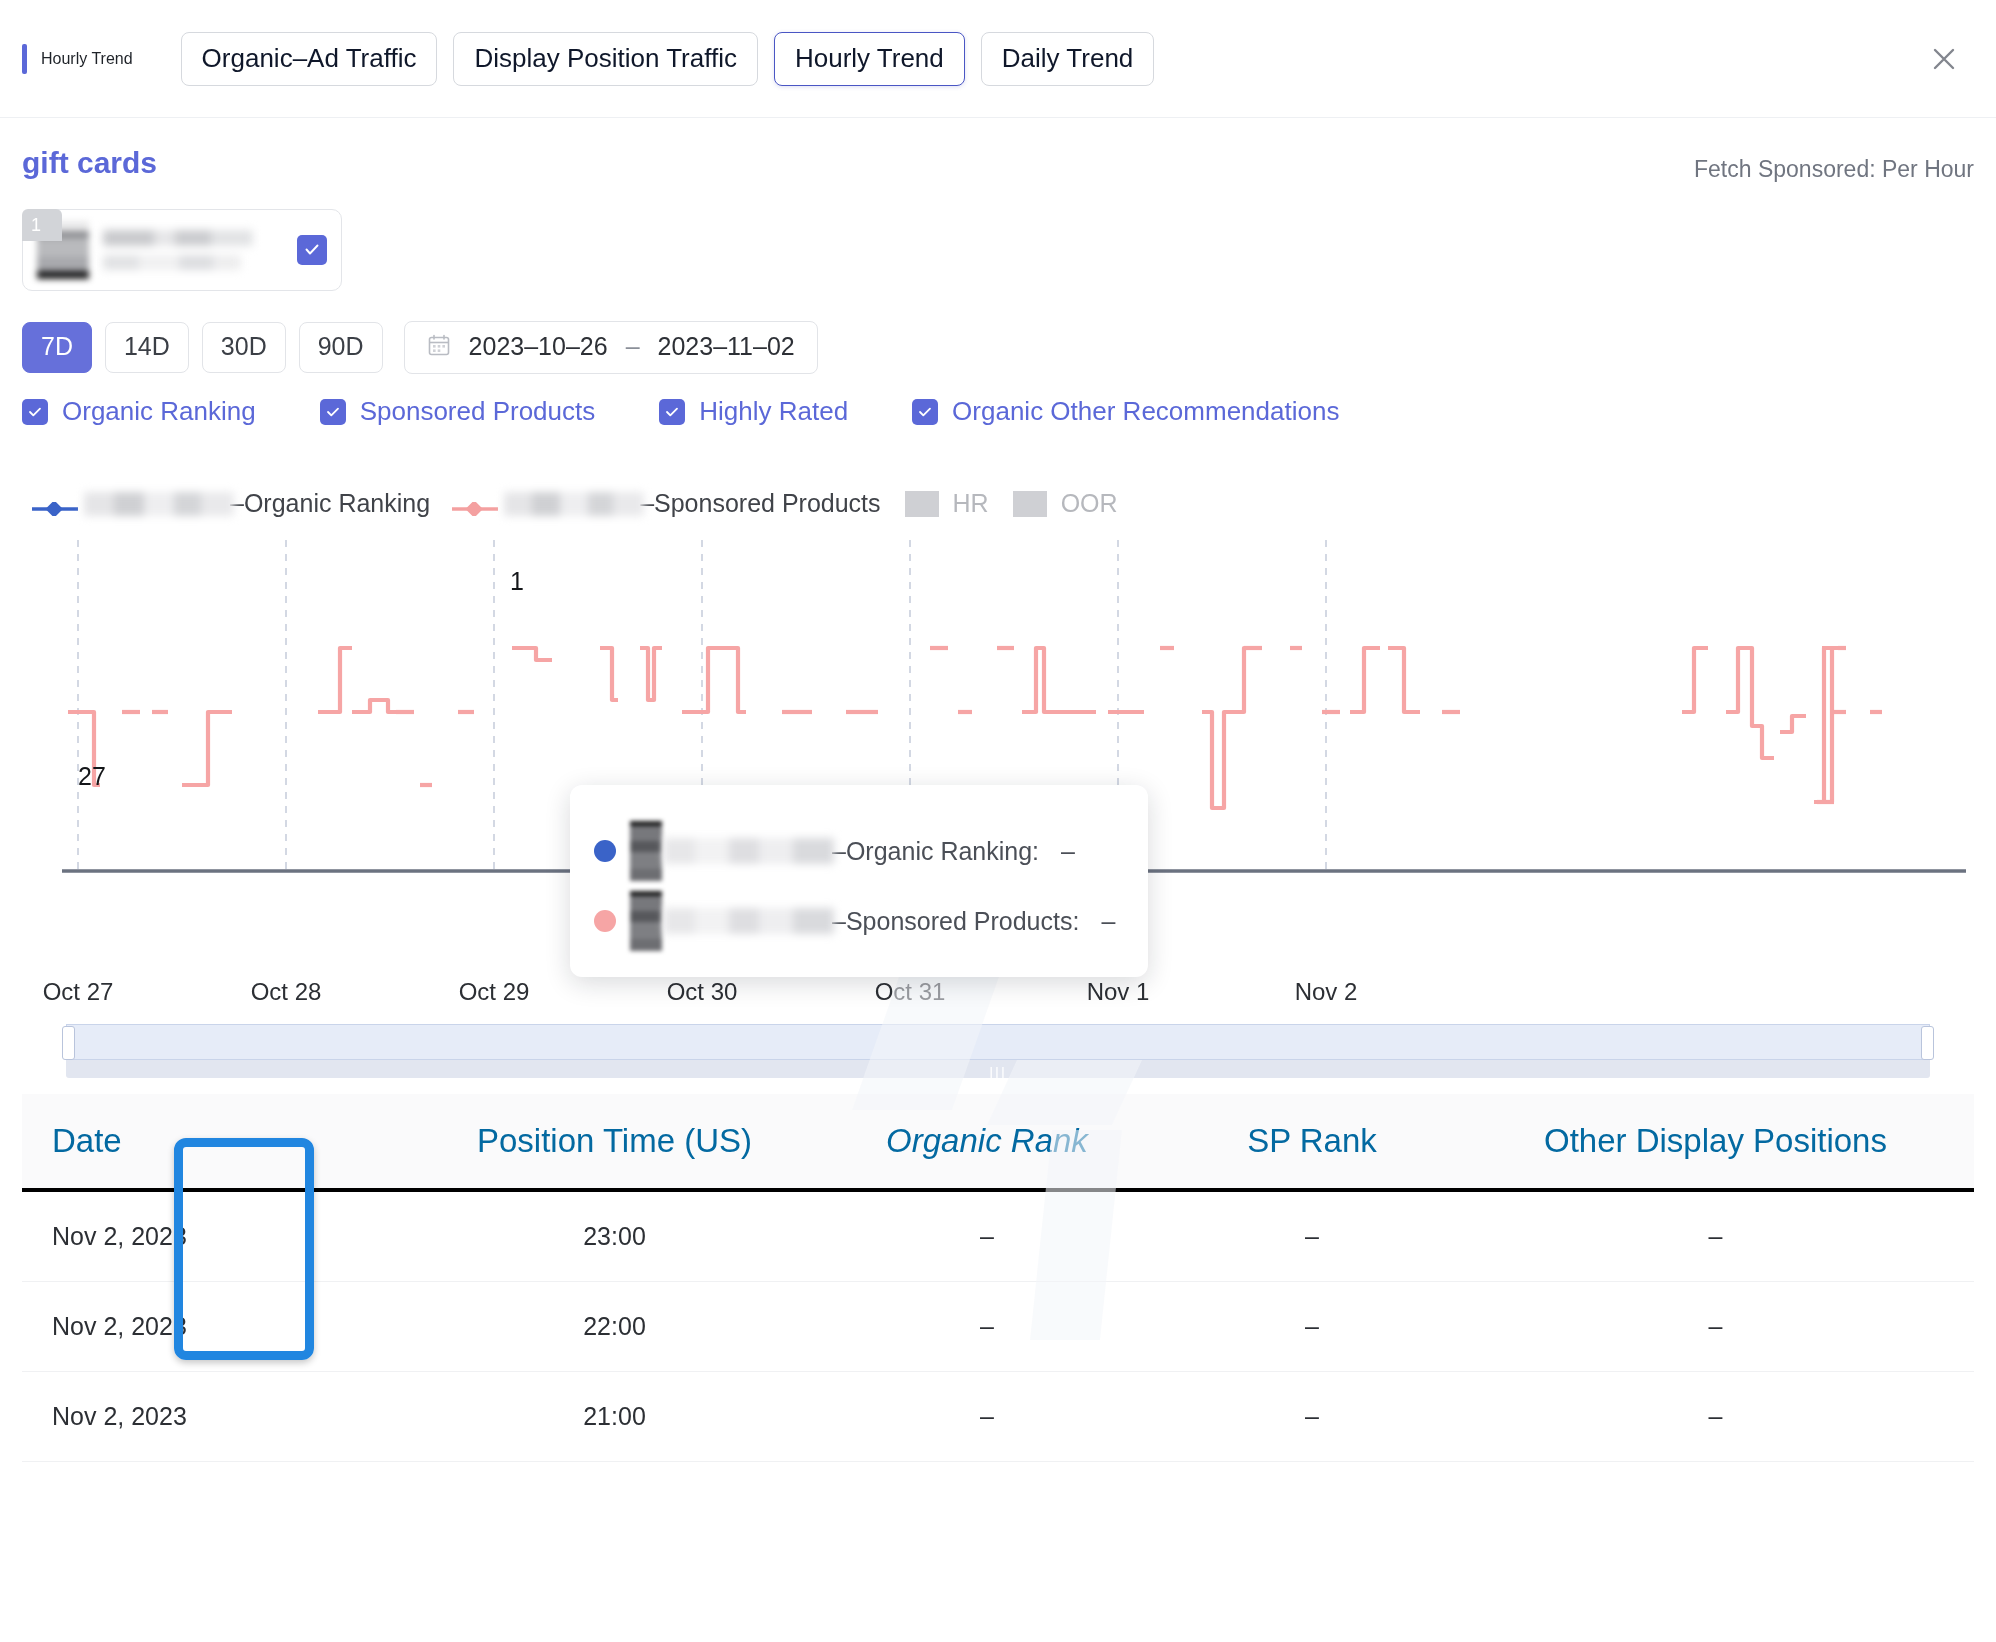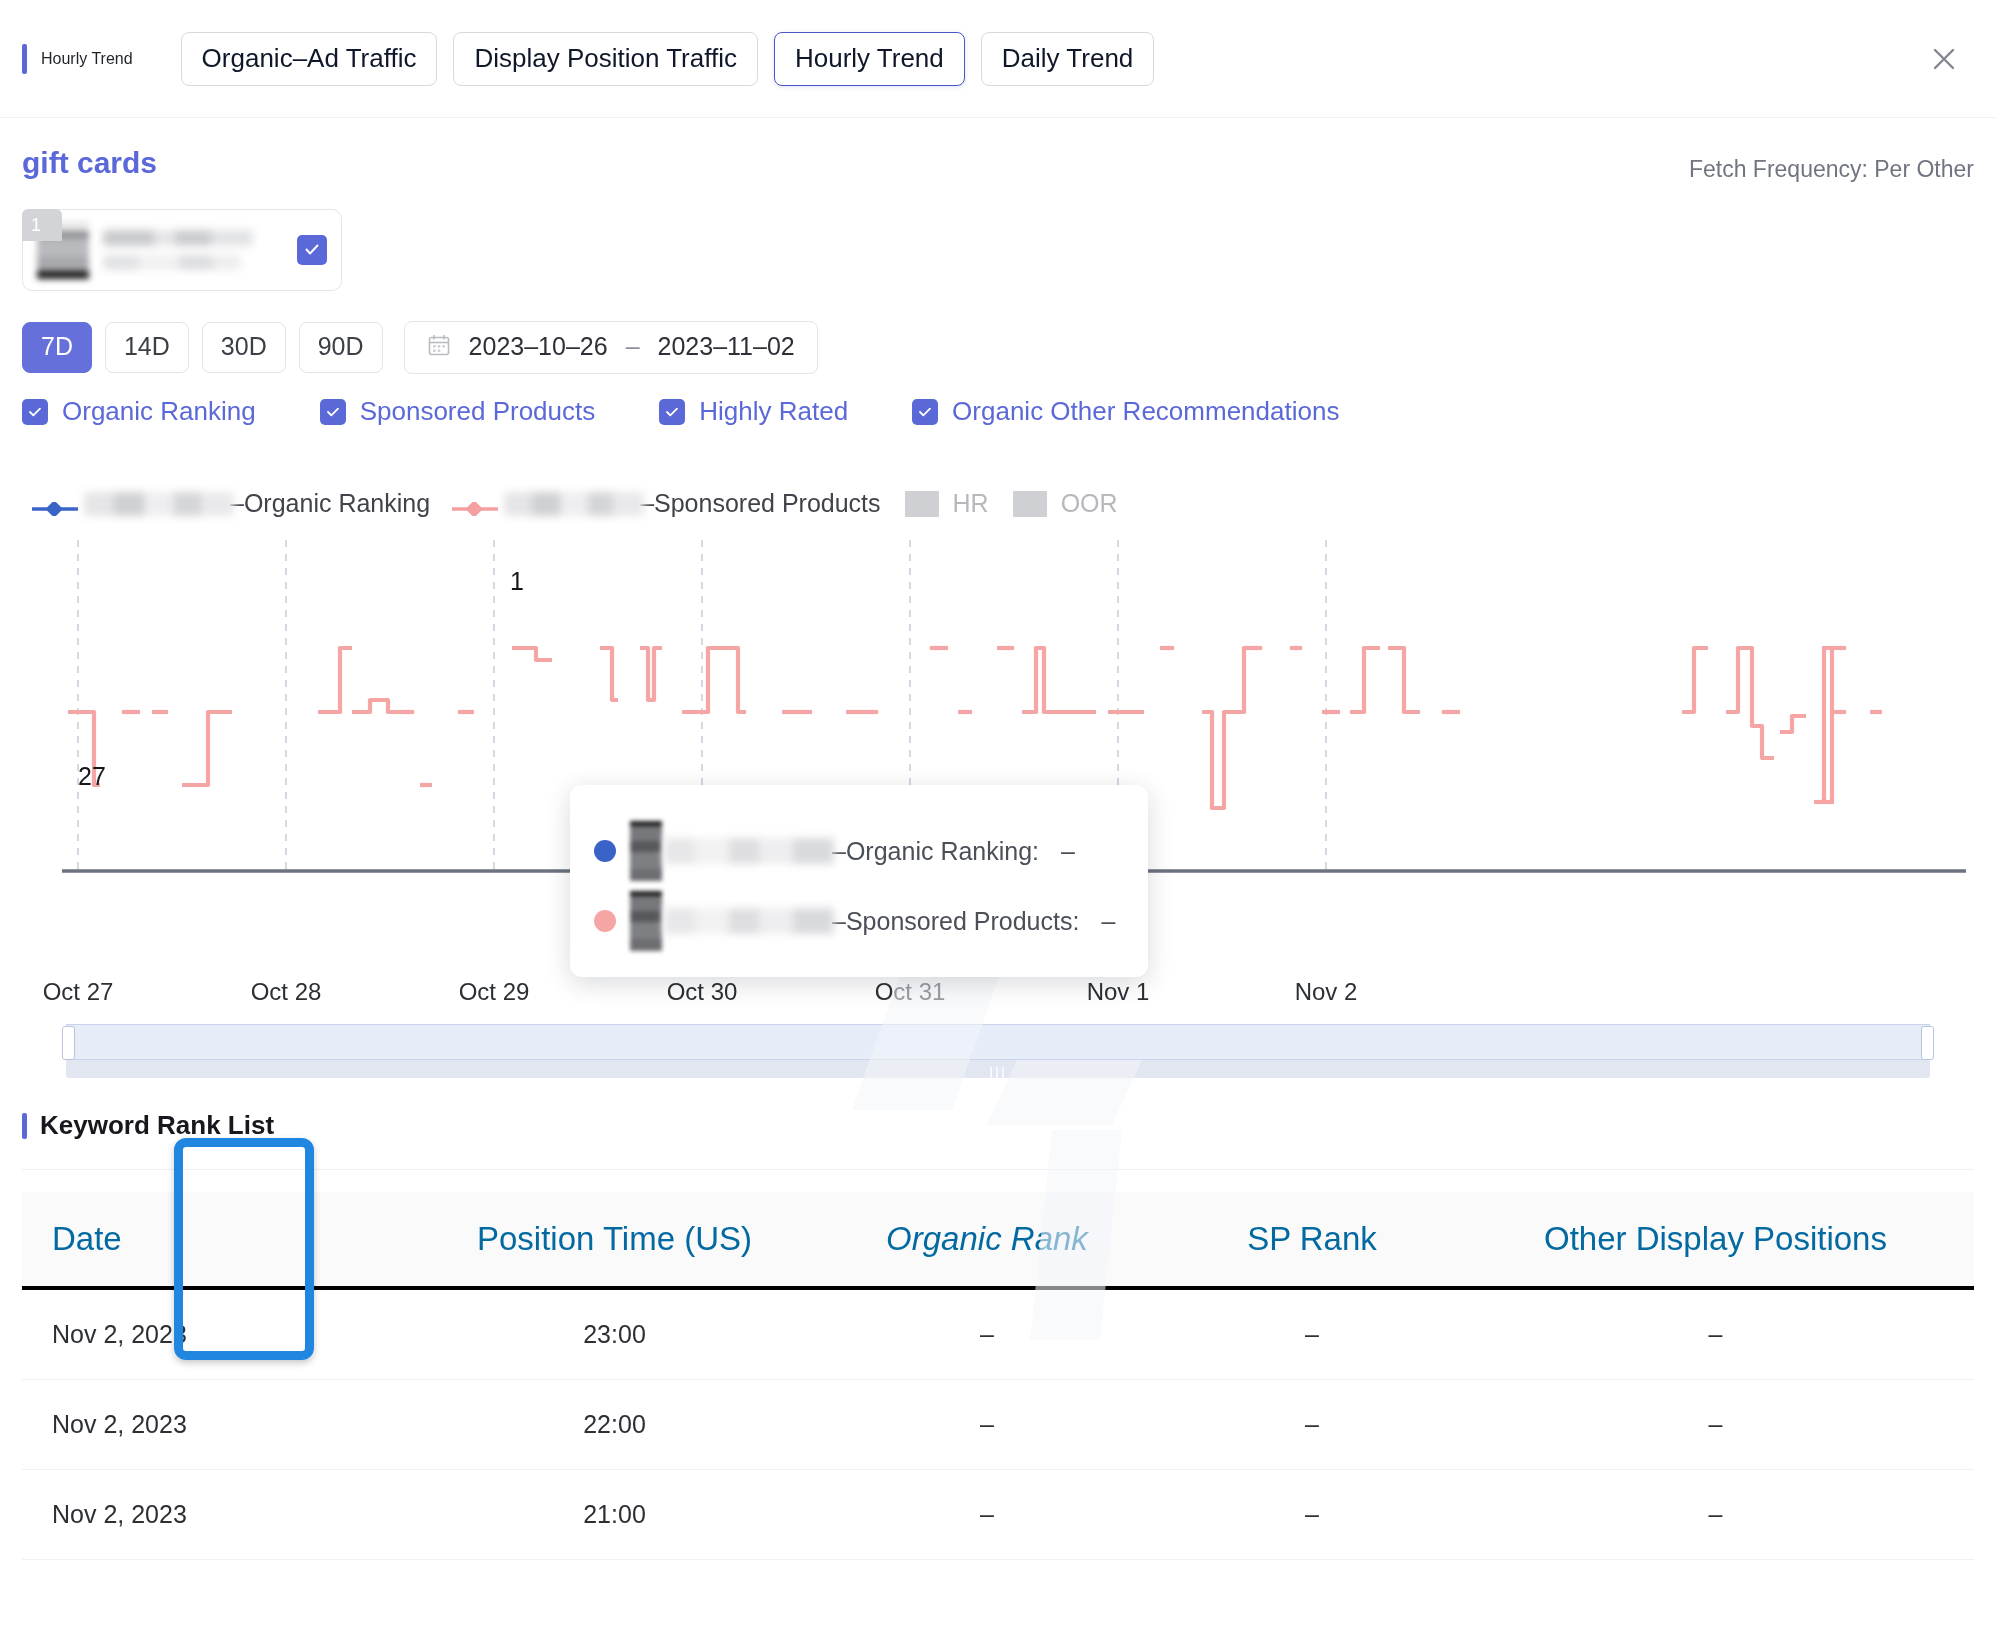--- a/index.html
+++ b/index.html
@@ -259,21 +259,21 @@
     <svg width="30" height="30" viewBox="0 0 30 30" aria-hidden="true">
       <path d="M6 6 L24 24 M24 6 L6 24" stroke="#83868e" stroke-width="2.4" fill="none" stroke-linecap="round"></path>
     </svg>
   </div>
 </div>
 
 <div class="body">
 
   <div class="kw-row">
     <div class="kw-name">gift cards</div>
-    <div class="fetch-freq">Fetch Frequency: Per Other</div>
+    <div class="fetch-freq">Fetch Sponsored: Per Hour</div>
   </div>
 
   <div class="card-wrap">
     <div class="card-index">1</div>
     <div class="prod-card">
       <div class="prod-thumb"></div>
       <div class="prod-text">
         <div class="blur-line-a"></div>
         <div class="blur-line-b"></div>
       </div>
@@ -479,24 +479,20 @@
   </div>
 
   <div class="datazoom">
     <div class="dz-bottom"></div>
     <div class="dz-track"></div>
     <div class="dz-handle" style="left:40px"></div>
     <div class="dz-handle" style="right:40px"></div>
     <div class="dz-grip">|||</div>
   </div>
 
-  <div class="section-title-wrap">
-    <span class="section-bar"></span>
-    <span class="section-title">Keyword Rank List</span>
-  </div>
 
   <table class="rank-table">
     <thead>
       <tr>
         <th class="col-date">Date</th>
         <th class="col-time" style="text-align: center;">Position Time (US)</th>
         <th class="col-org" style="text-align: center; font-style: italic;">Organic Rank</th>
         <th class="col-sp" style="text-align: center;">SP Rank</th>
         <th class="col-other" style="text-align: center;">Other Display Positions</th>
       </tr>

